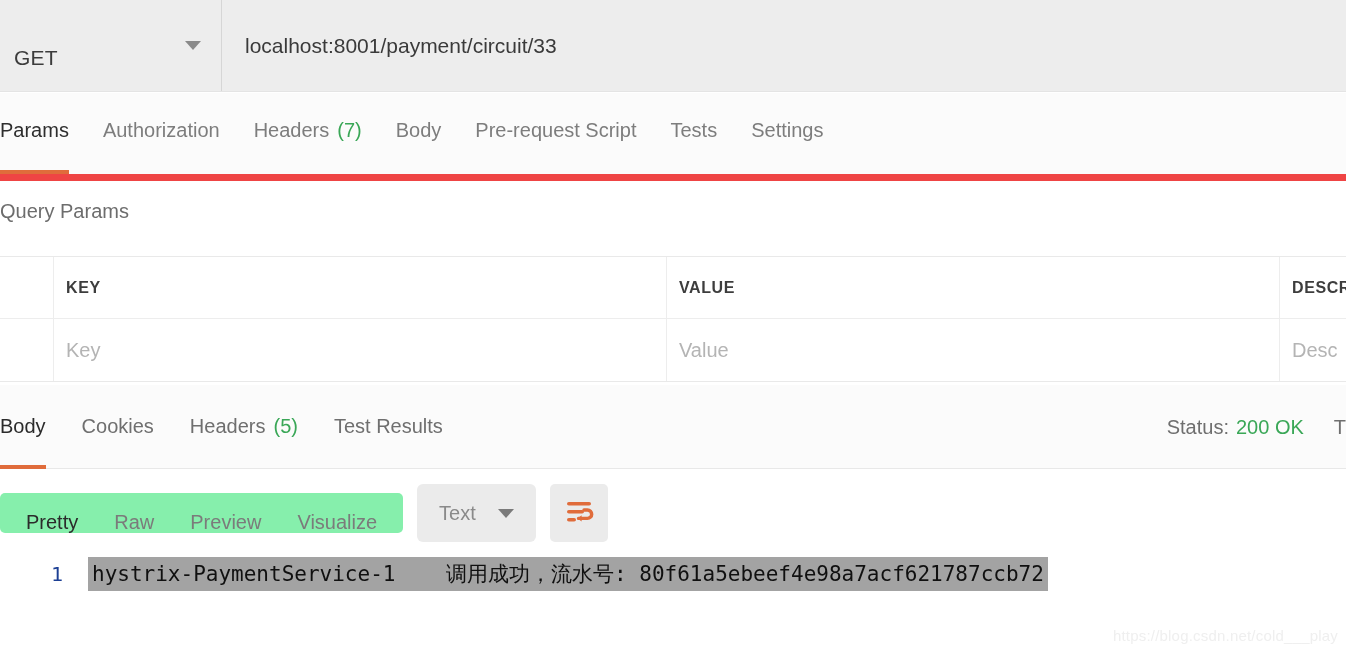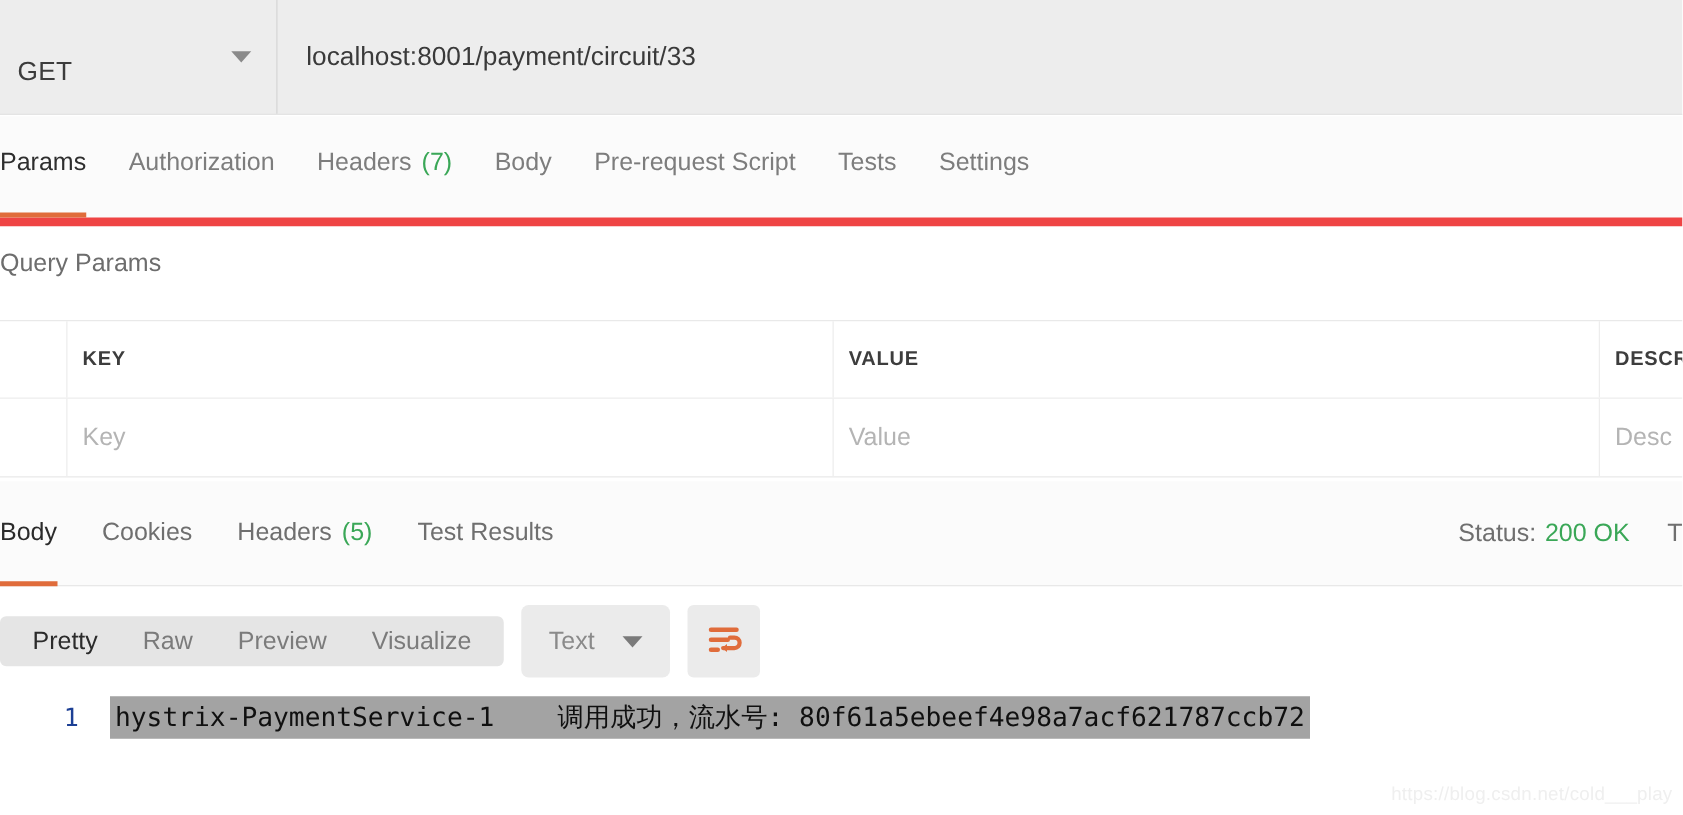--- a/index.html
+++ b/index.html
@@ -189,23 +189,22 @@
   
   .body-toolbar {
     position: absolute;
     left: 0; top: 484px;
     height: 58px;
     display: flex;
     align-items: center;
   }
   .seg-group {
     display: flex;
-    align-items: center;
     height: 40px;
-    background: #e5e5e5;
+    background: #86efac;
     border-radius: 5px;
     padding: 0 8px;
   }
   .seg {
     font-size: 20px;
     color: #7b7b7b;
     padding: 0 18px;
     line-height: 58px;
     cursor: pointer;
     white-space: nowrap;

